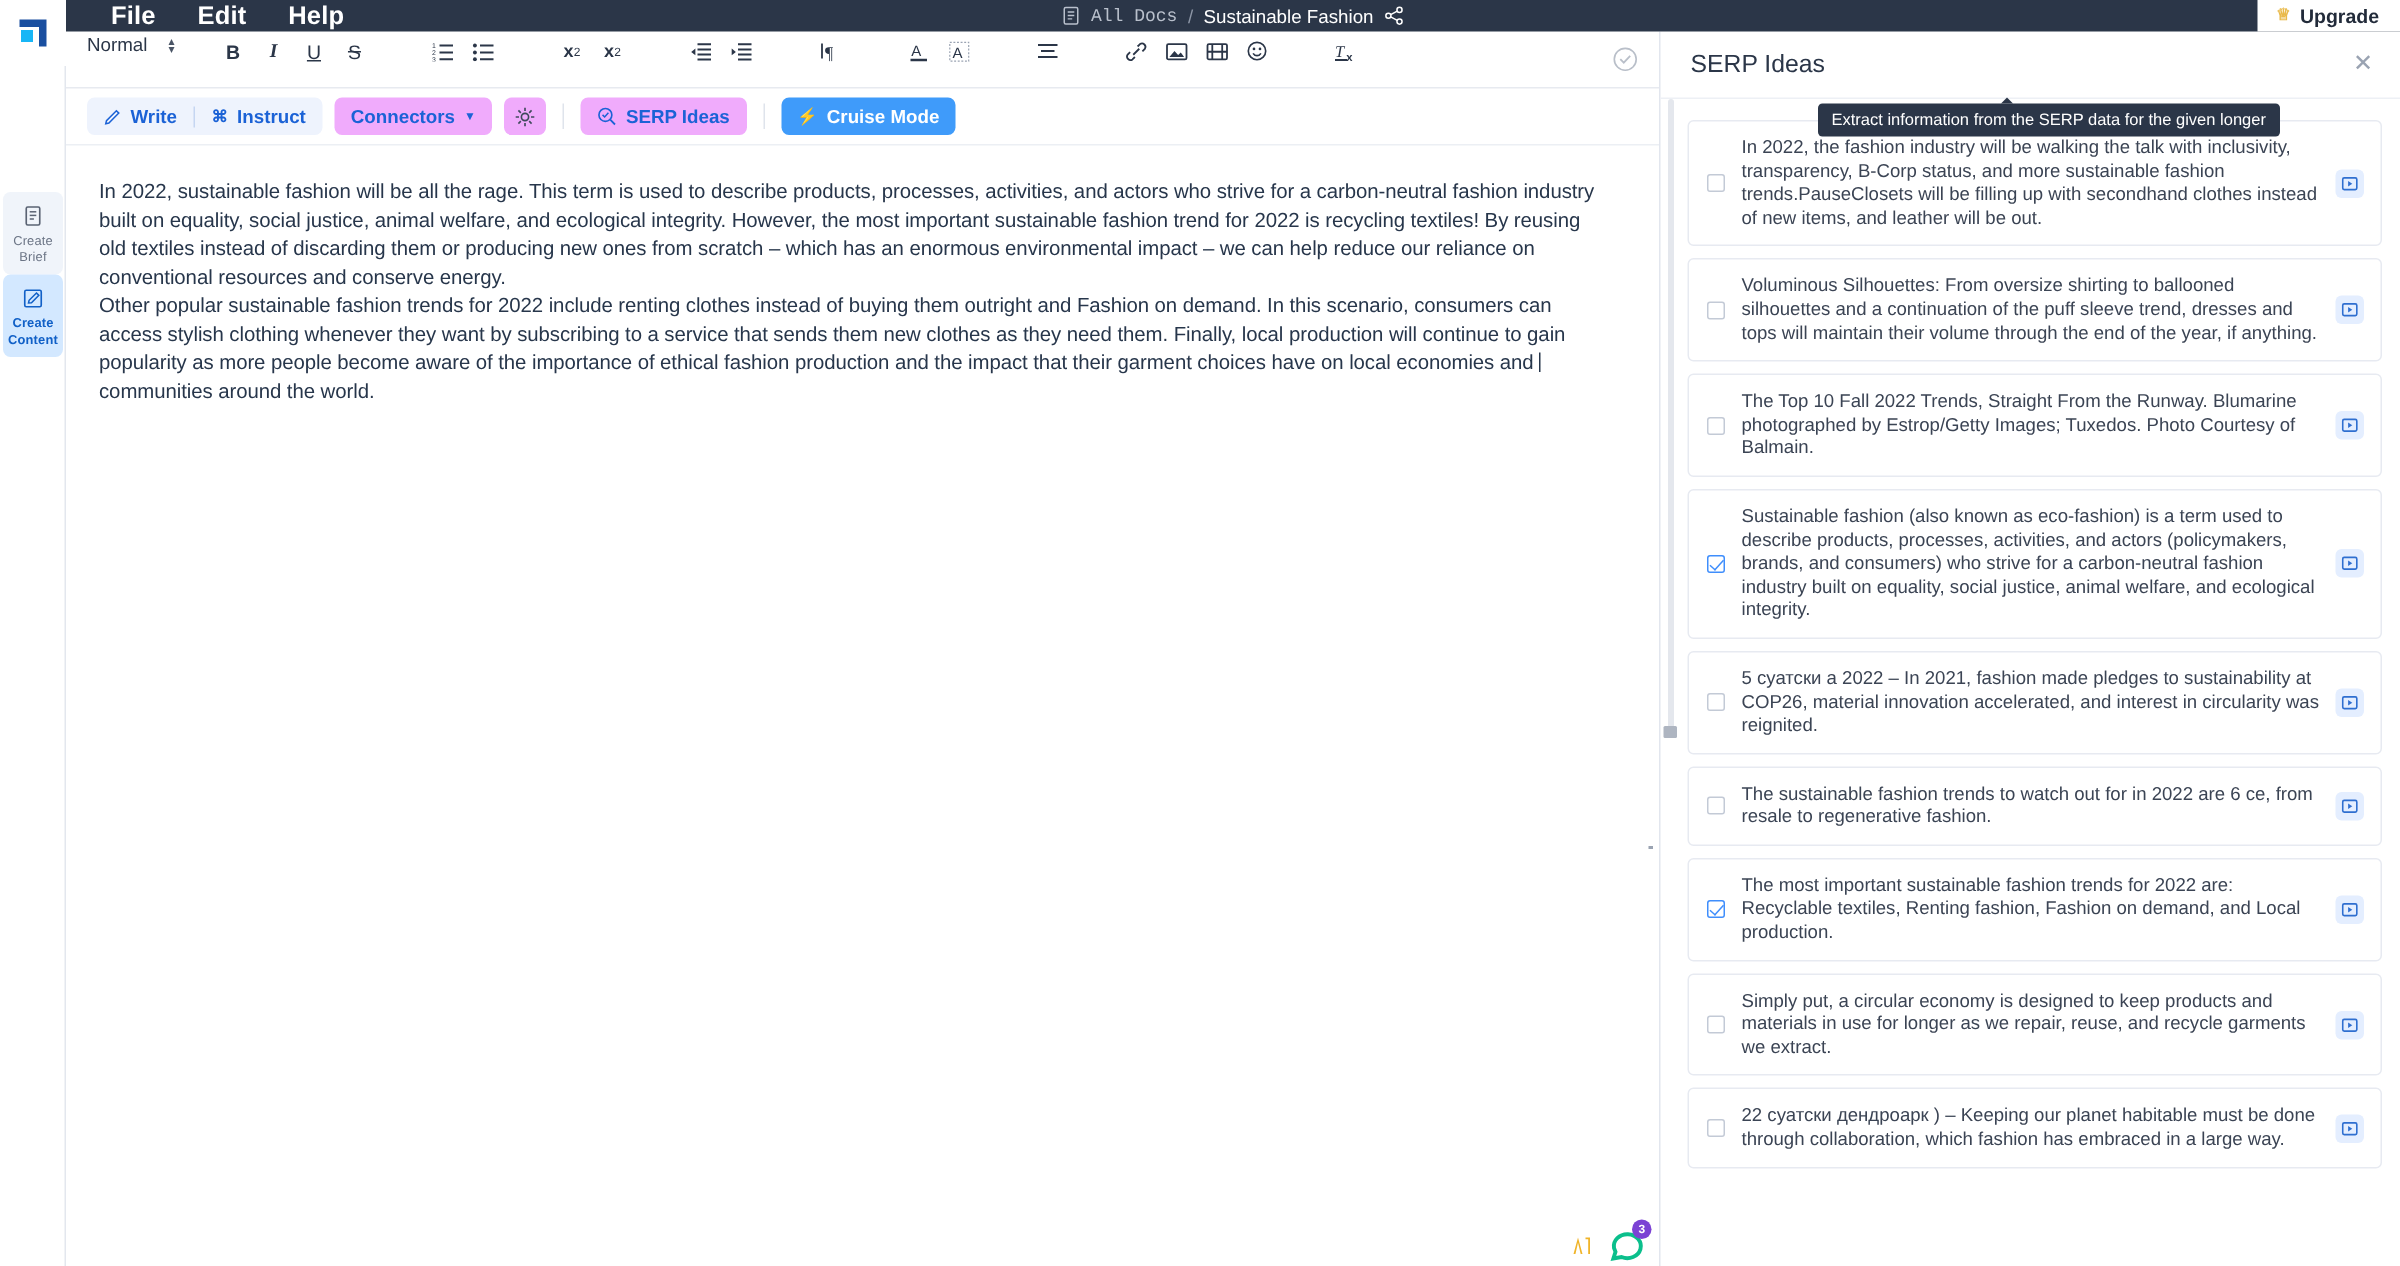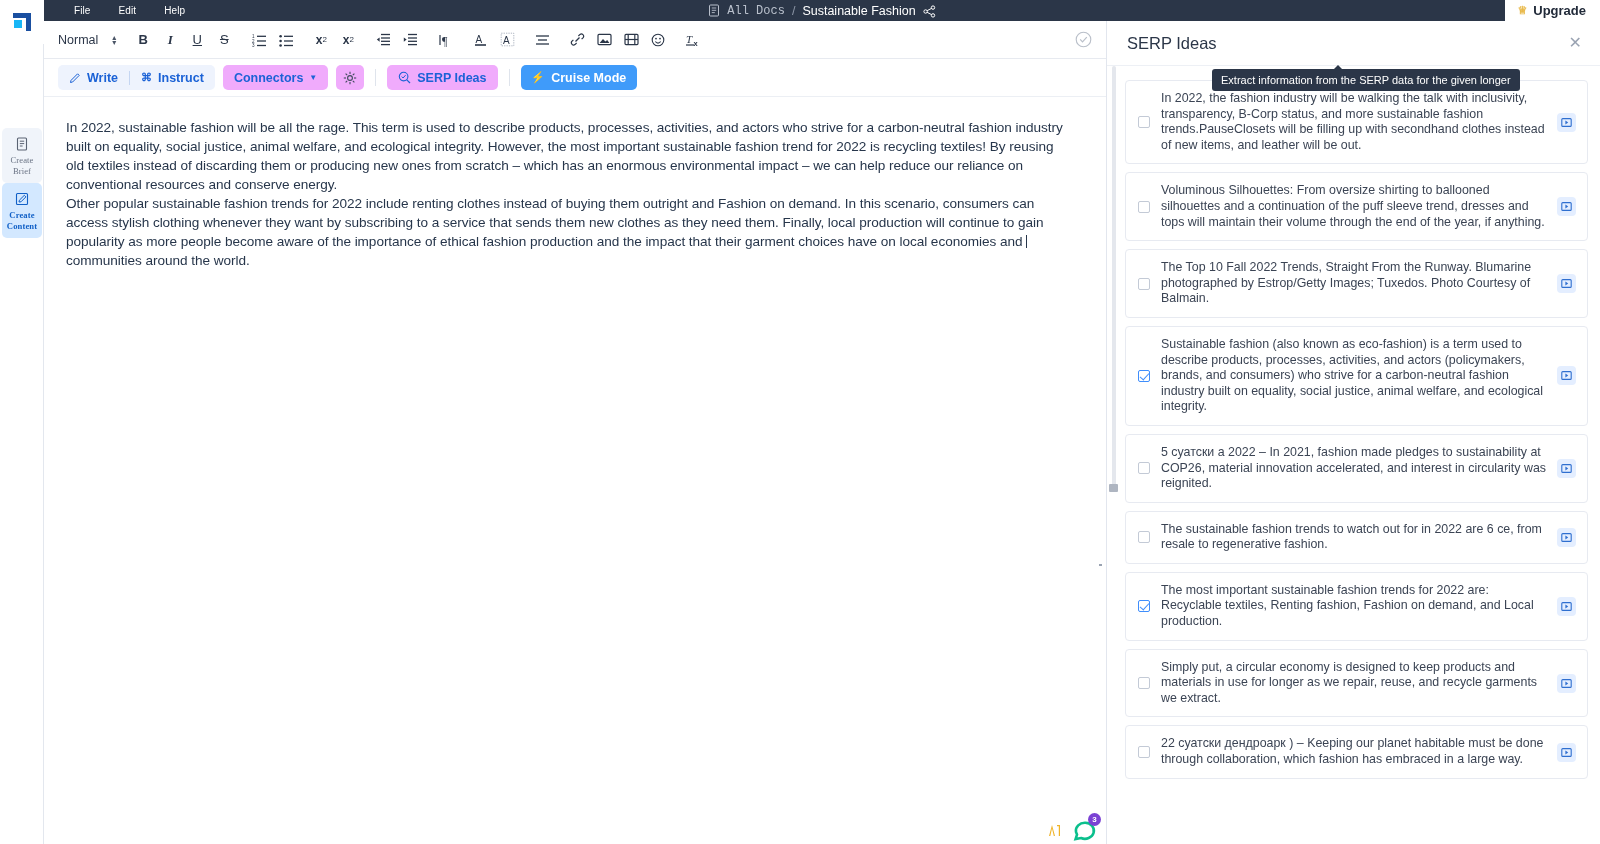--- a/index.html
+++ b/index.html
@@ -14,21 +14,21 @@
 
   
   .topbar {
     position: absolute; top: 0; left: 44px; right: 0; height: 21px;
     background: #2b3648;
     display: flex; align-items: center;
     z-index: 30;
   }
   .topbar-menu { display: flex; align-items: center; gap: 0px; padding-left: 16px; }
   .topbar-menu-item {
-    color: #ffffff; font-size: 10px; font-weight: 400;
+    color: #ffffff; font-size: 17px; font-weight: 700;
     padding: 2px 14px; cursor: pointer; letter-spacing: .1px;
   }
   .topbar-center {
     position: absolute; left: 0; right: 0; top: 0; height: 21px;
     display: flex; align-items: center; justify-content: center;
     gap: 7px; pointer-events: none;
   }
   .topbar-center > * { pointer-events: auto; }
   .doc-icon { width: 12px; height: 13px; display: inline-block; position: relative; }
   .doc-icon svg { display: block; }
@@ -44,21 +44,20 @@
     padding: 0 14px 0 12px;
     font-size: 13px; font-weight: 700; cursor: pointer;
   }
   .crown { font-size: 11px; color: #e9b949; line-height: 1; }
 
   
   .rail {
     position: absolute; top: 0; left: 0; width: 44px; height: 844px;
     background: #ffffff; border-right: 1px solid #e3e7ee;
     z-index: 40;
-    font-family: Liberation Serif, serif;
   }
   .rail-logo {
     width: 44px; height: 44px; display: flex; align-items: center; justify-content: center;
     background: #ffffff;
   }
   .logo-mark { width: 22px; height: 22px; display: block; }
   .rail-items { margin-top: 84px; display: flex; flex-direction: column; }
   .rail-item {
     width: 40px; margin: 0 2px; padding: 8px 2px 7px;
     display: flex; flex-direction: column; align-items: center; gap: 3px;
@@ -74,21 +73,21 @@
   .rail-item.active .ri-label { color: #1160c7; font-weight: 700; }
 
   
   .editor-wrap {
     position: absolute; top: 21px; left: 44px; right: 494px; bottom: 0;
     background: #ffffff;
   }
 
   .format-bar {
     position: relative; height: 38px; border-bottom: 1px solid #e7eaf0;
-    display: flex; align-items: center; padding-left: 14px; gap: 0;
+    display: flex; align-items: flex-start; padding-left: 14px; gap: 12px;
   }
   .style-select {
     display: flex; align-items: center; gap: 14px;
     font-size: 12.5px; color: #2b3648; cursor: pointer;
     padding: 2px 6px 2px 0; margin-right: 8px;
   }
   .updown { display: flex; flex-direction: column; line-height: 5px; font-size: 8px; color: #4a5566; }
   .fmt-btn {
     width: 26px; height: 26px; display: flex; align-items: center; justify-content: center;
     color: #2b3648; cursor: pointer; border-radius: 4px; font-size: 13px;

